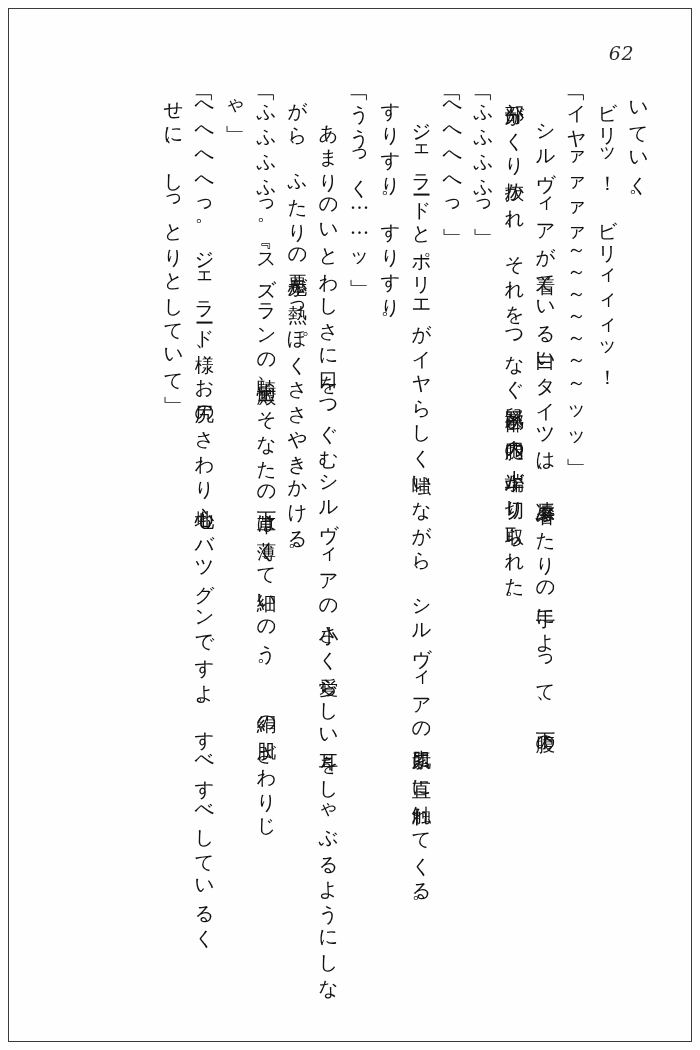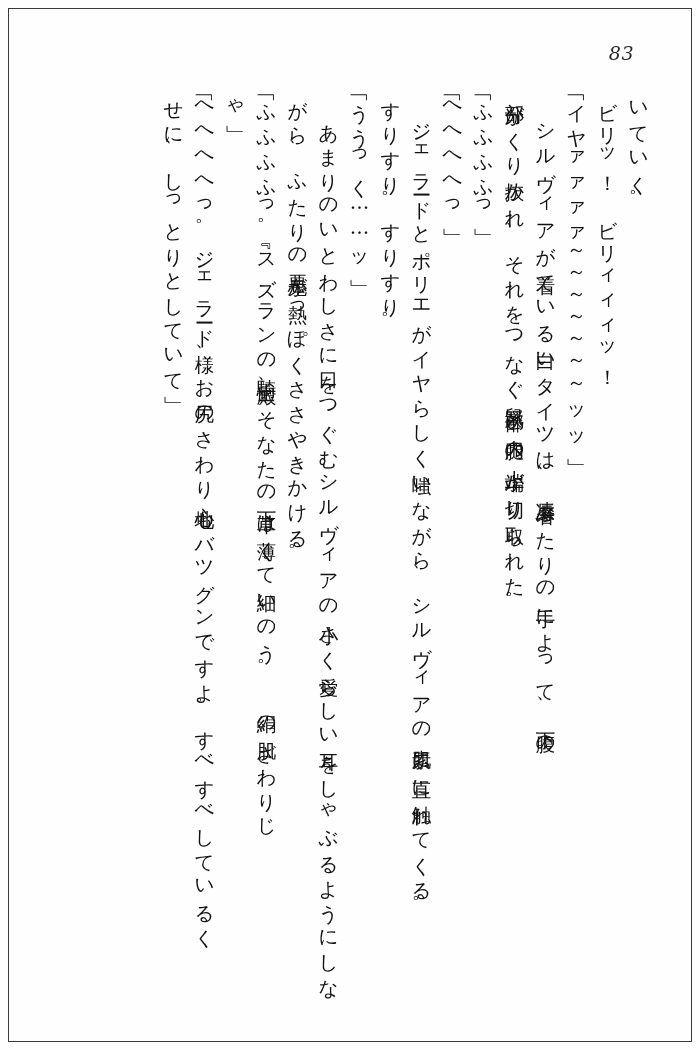--- a/index.html
+++ b/index.html
@@ -66,21 +66,21 @@
     white-space: pre;
     overflow: visible;
   }
 </style>
 </head>
 <body>
 
 <div class="page">
   <div class="page-border"></div>
 
-  <div class="folio">83</div>
+  <div class="folio">62</div>
 
   <div class="text-body">
     <div class="vline">いていく。</div>
     <div class="vline">ビリッ！　ビリィィィッ！</div>
     <div class="vline">「イヤァァァァ～～～～～～～ッッ」</div>
     <div class="vline">　シルヴィアが着ている白いタイツは、凌辱者ふたりの手によって、下腹の</div>
     <div class="vline">部分がくり抜かれ、それをつなぐ鼠蹊部と内腿の上端が切り取られた。</div>
     <div class="vline">「ふふふふっ」</div>
     <div class="vline">「へへへへっ」</div>
     <div class="vline">　ジェラードとポリエがイヤらしく嗤いながら、シルヴィアの素肌に直に触れてくる。</div>

